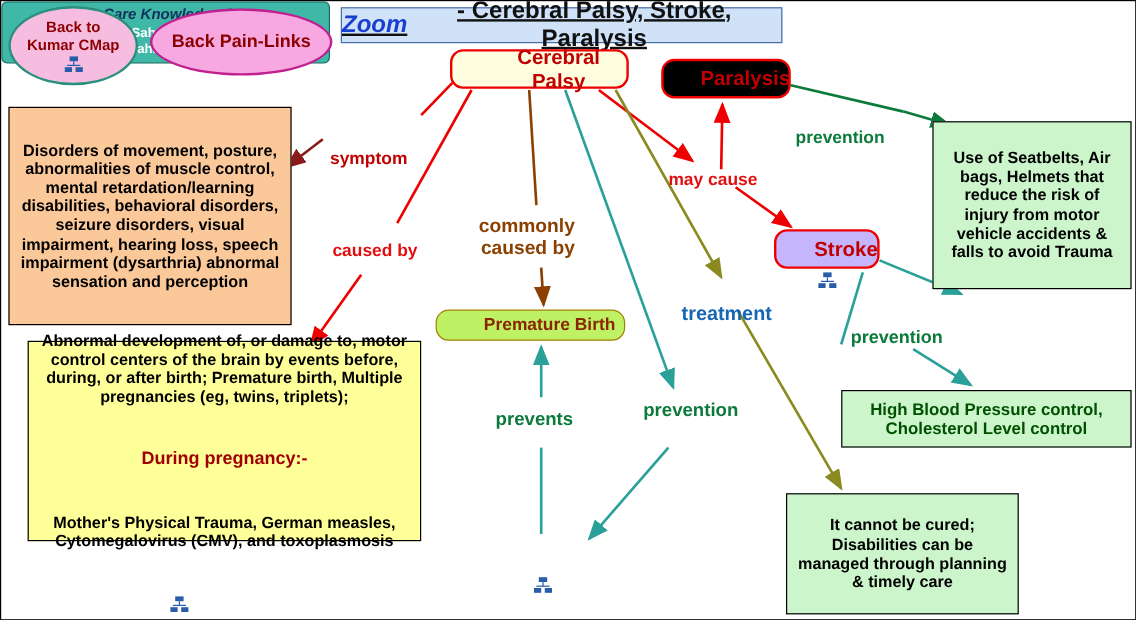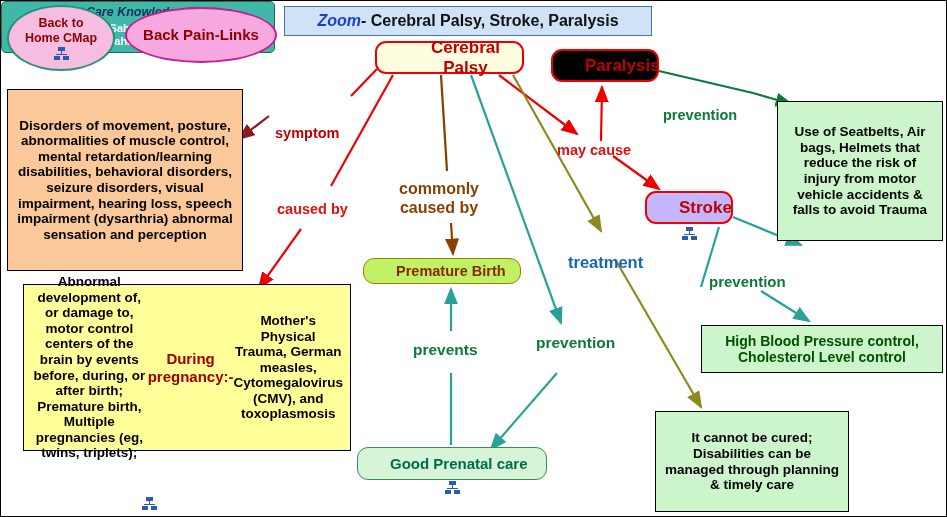--- a/index.html
+++ b/index.html
@@ -60,36 +60,37 @@
     justify-content: center;
   }
   
   #title-bar {
     left: 283px; top: 5px;
     width: 368px; height: 30px;
     background: #cfe2f7;
     border: 1px solid #4a6fa5;
     color: #111111;
     font-weight: bold;
-    font-size: 16px;
-    display: flex;
-    align-items: center;
-    justify-content: center;
+    font-size: 20px;
+    display: flex;
+    align-items: center;
+    justify-content: center;
+    text-decoration: underline;
   }
   #title-bar .zoom-word {
     color: #1a3fd0;
     font-style: italic;
     font-weight: bold;
   }
   
   .rounded {
     border-radius: 11px;
     display: flex;
     align-items: center;
-    justify-content: flex-start;
+    justify-content: center;
     font-weight: bold;
     padding-left: 32px;
   }
   #cerebral-palsy {
     left: 374px; top: 40px;
     width: 149px; height: 33px;
     background: #fffde0;
     border: 2px solid #ee0000;
     color: #c00000;
     font-size: 17px;
@@ -142,20 +143,22 @@
     color: #000000;
     font-size: 13.5px;
   }
   #abnormal-dev {
     left: 22px; top: 283px;
     width: 328px; height: 167px;
     background: #ffff99;
     border: 1px solid #000000;
     color: #000000;
     font-size: 13.5px;
+    flex-direction: column;
+    gap: 36px;
   }
   #abnormal-dev .pregnancy-head {
     color: #a00000;
     font-size: 15px;
     margin-top: 0;
   }
   #seatbelts {
     left: 776px; top: 100px;
     width: 166px; height: 140px;
     background: #ccf5cc;
@@ -311,21 +314,21 @@
 
     <line x1="470" y1="74" x2="560" y2="322" stroke="#2aa198" stroke-width="2.2" marker-end="url(#ar-teal)"></line>
     <line x1="556" y1="372" x2="490" y2="448" stroke="#2aa198" stroke-width="2.2" marker-end="url(#ar-teal)"></line>
 
     <line x1="450" y1="444" x2="450" y2="372" stroke="#2aa198" stroke-width="2.2"></line>
     <line x1="450" y1="330" x2="450" y2="288" stroke="#2aa198" stroke-width="2.2" marker-end="url(#ar-teal)"></line>
   </svg>
 
   <div class="node oval" id="back-home">
     <div style="white-space:pre-line">Back to
-Home CMap</div>
+Kumar CMap</div>
     <div class="mini-icon">
       <div class="mi-top"></div>
         <div class="mi-stem"></div>
         <div class="mi-bar"></div>
       <div class="mi-bl"></div>
         <div class="mi-br"></div>
     </div>
   </div>
 
   <div class="node oval" id="back-pain">
@@ -355,23 +358,20 @@
         <div class="mi-bar"></div>
       <div class="mi-bl"></div>
         <div class="mi-br"></div>
     </div>
   </div>
 
   <div class="node rounded" id="premature-birth">
     <span>Premature Birth</span>
   </div>
 
-  <div class="node rounded" id="prenatal-care">
-    <span>Good Prenatal care</span>
-  </div>
   <div class="icon-holder" style="left:356px; top:478px; width:190px;">
     <div class="mini-icon">
       <div class="mi-top"></div>
         <div class="mi-stem"></div>
         <div class="mi-bar"></div>
       <div class="mi-bl"></div>
         <div class="mi-br"></div>
     </div>
   </div>
 
@@ -394,21 +394,21 @@
   </div>
 
   <div class="node block" id="cannot-cured">
     <span>It cannot be cured; Disabilities can be managed through planning &amp; timely care</span>
   </div>
 
   <div class="edge-label lbl-darkred" style="left:274px; top:96px; font-size:14.5px;margin-top:28px;">symptom</div>
 
   <div class="edge-label lbl-red" style="left:276px; top:200px; font-size:14.5px;">caused by</div>
 
-  <div class="edge-label lbl-brown" style="left:398px; top:178px; font-size:16px; text-align:center; white-space:pre-line; line-height:1.2;">commonly
+  <div class="edge-label lbl-brown" style="left:398px; top:178px; font-size:16px; text-align:right; white-space:pre-line; line-height:1.2;">commonly
 caused by</div>
 
   <div class="edge-label lbl-red" style="left:556px; top:141px; font-size:14.5px;">may cause</div>
 
   <div class="edge-label lbl-green" style="left:662px; top:106px; font-size:14.5px;">prevention</div>
 
   <div class="edge-label lbl-green" style="left:708px; top:272px; font-size:15px;">prevention</div>
 
   <div class="edge-label lbl-blue" style="left:567px; top:252px; font-size:16.5px;">treatment</div>
 

